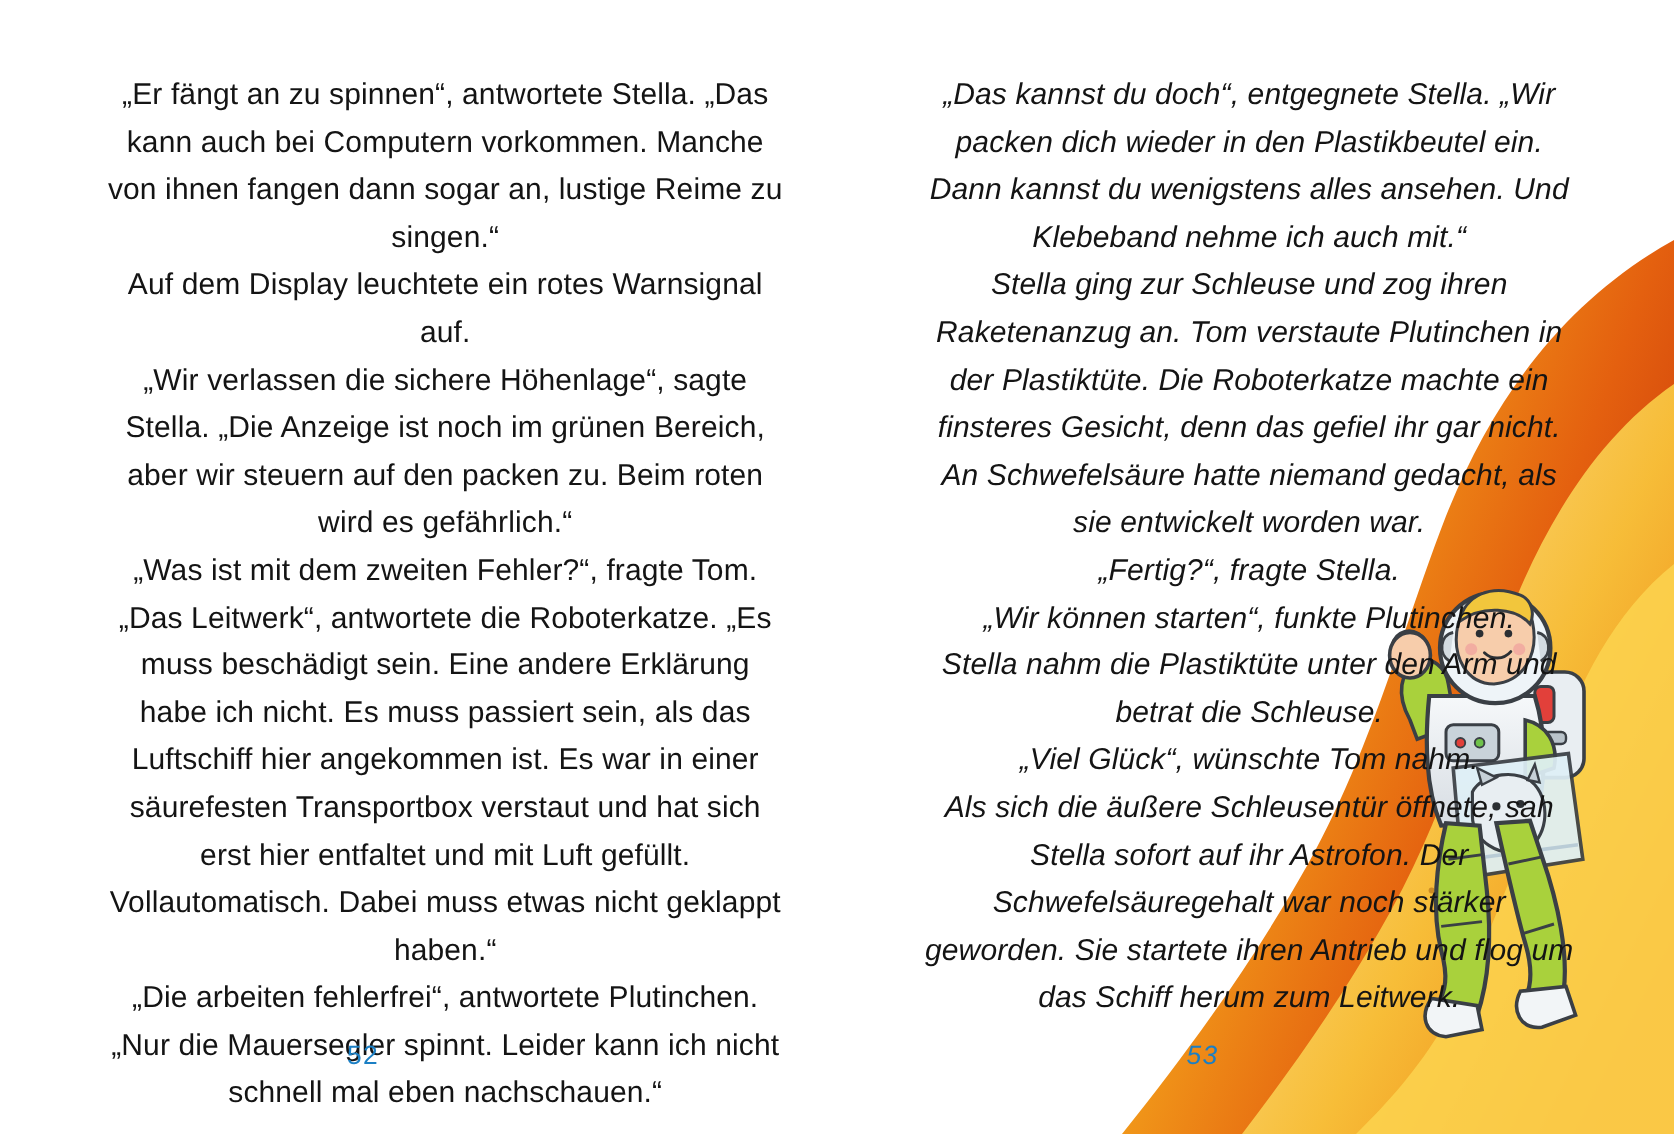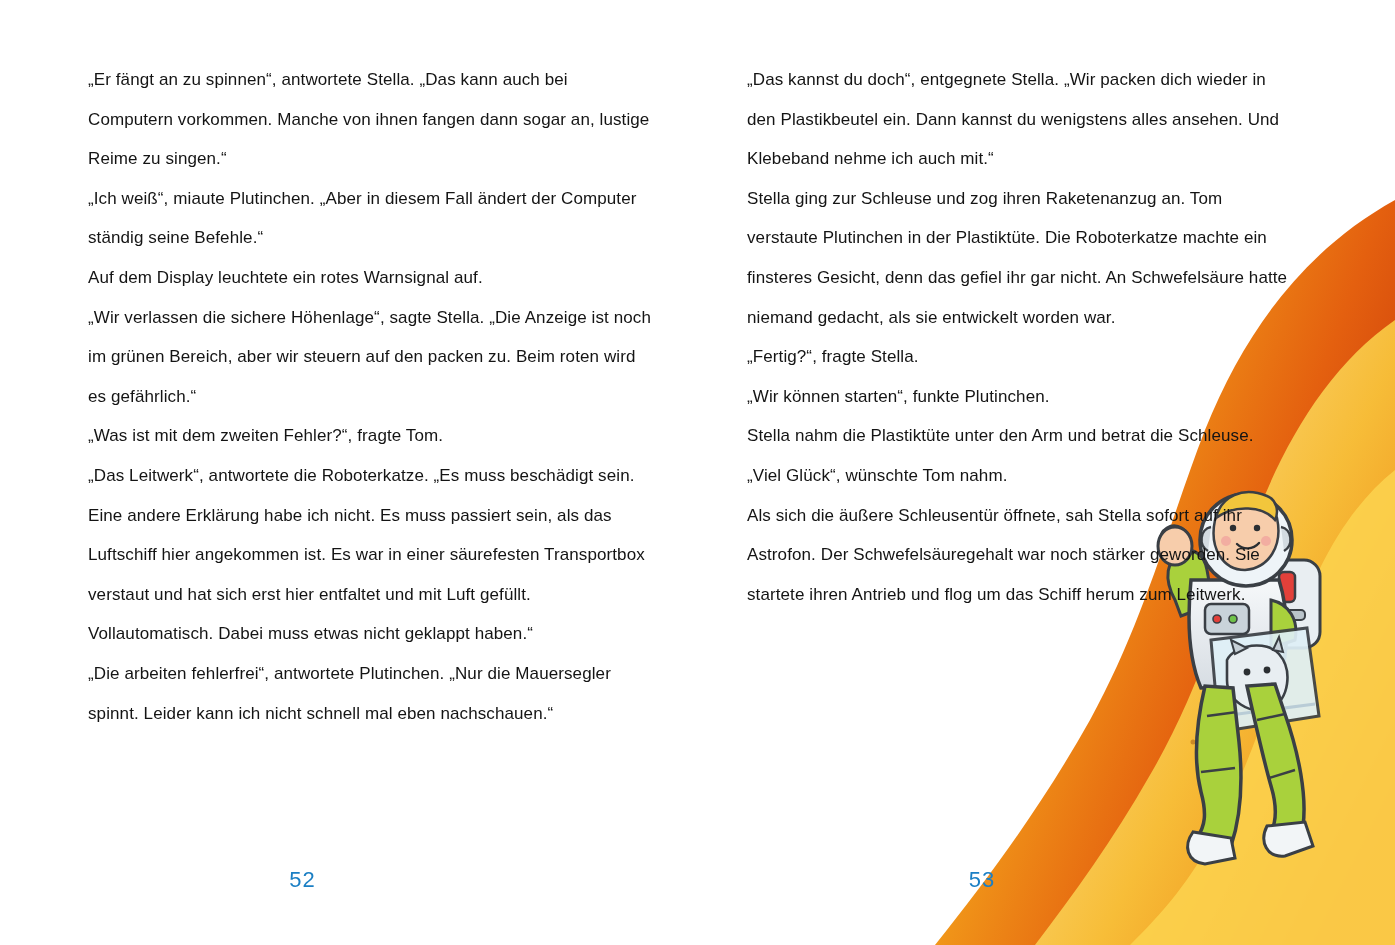--- a/index.html
+++ b/index.html
@@ -36,29 +36,30 @@
   }
 
   
   .page {
     position: absolute;
     top: 0;
     height: 945px;
     box-sizing: border-box;
   }
   .page-left  { left: 0;    width: 697px; }
-  .page-right { left: 677px; width: 698px; }
+  .page-right { left: 697px; width: 698px; font-style: italic; }
 
   .text-block {
     position: absolute;
     top: 60px;
-    font-size: 17px;
+    font-size: 25px;
     line-height: 39.6px;
     color: #141414;
     letter-spacing: 0.1px;
+    text-align: center;
   }
   .page-left .text-block {
     left: 88px;
     width: 566px;
   }
   .page-right .text-block {
     left: 70px;
     width: 548px;
   }
   .para {
@@ -178,21 +179,20 @@
         <path d="M382 720 L 410 714" stroke="#3a3f45" stroke-width="2.4" fill="none"></path>
         <path d="M326 772 L 360 768" stroke="#3a3f45" stroke-width="2.4" fill="none"></path>
         <path d="M394 778 L 420 770" stroke="#3a3f45" stroke-width="2.4" fill="none"></path>
       </g>
     </svg>
   </div>
 
   <div class="page page-left">
     <div class="text-block">
       <p class="para">„Er fängt an zu spinnen“, antwortete Stella. „Das kann auch bei Computern vorkommen. Manche von ihnen fangen dann sogar an, lustige Reime zu singen.“</p>
-      <p class="para">„Ich weiß“, miaute Plutinchen. „Aber in diesem Fall ändert der Computer ständig seine Befehle.“</p>
       <p class="para">Auf dem Display leuchtete ein rotes Warnsignal auf.</p>
       <p class="para">„Wir verlassen die sichere Höhenlage“, sagte Stella. „Die Anzeige ist noch im grünen Bereich, aber wir steuern auf den packen zu. Beim roten wird es gefährlich.“</p>
       <p class="para">„Was ist mit dem zweiten Fehler?“, fragte Tom.</p>
       <p class="para">„Das Leitwerk“, antwortete die Roboterkatze. „Es muss beschädigt sein. Eine andere Erklärung habe ich nicht. Es muss passiert sein, als das Luftschiff hier angekommen ist. Es war in einer säurefesten Transportbox verstaut und hat sich erst hier entfaltet und mit Luft gefüllt. Vollautomatisch. Dabei muss etwas nicht geklappt haben.“</p>
       <p class="para">„Die arbeiten fehlerfrei“, antwortete Plutinchen. „Nur die Mauersegler spinnt. Leider kann ich nicht schnell mal eben nachschauen.“</p>
     </div>
     <div class="page-number">52</div>
   </div>
 
   <div class="page page-right">

